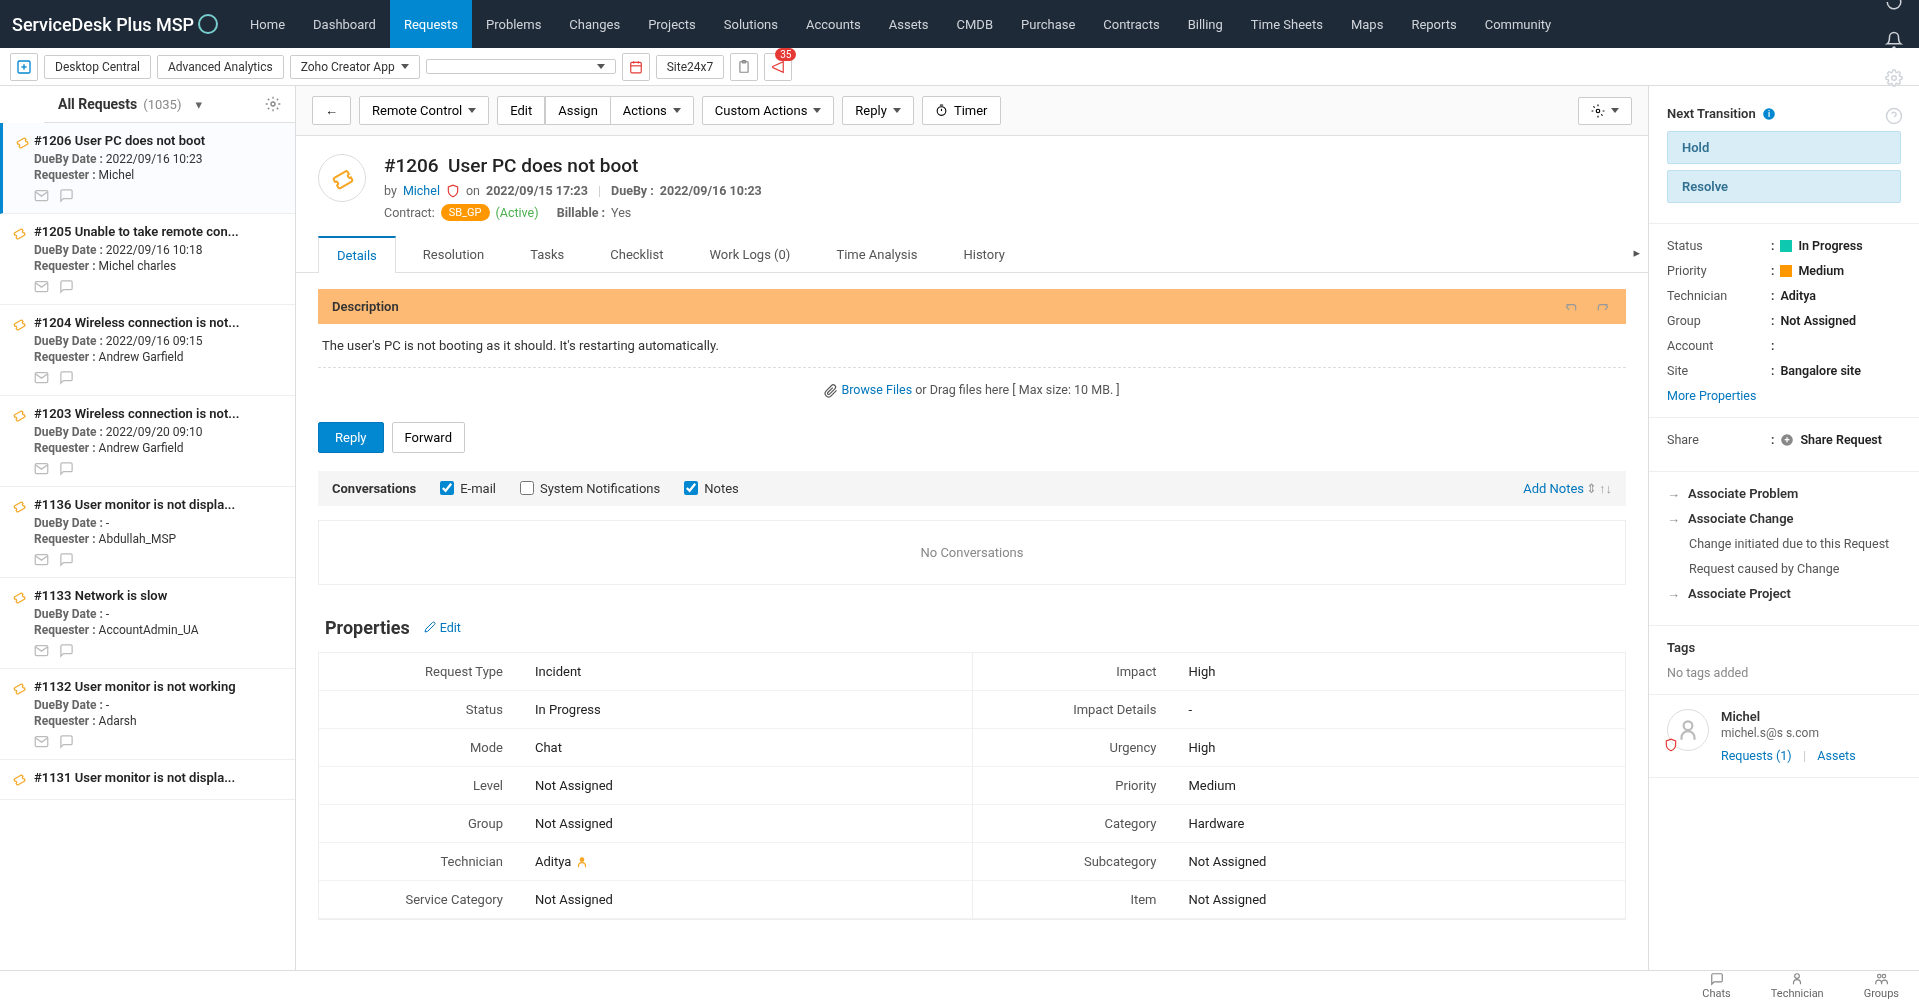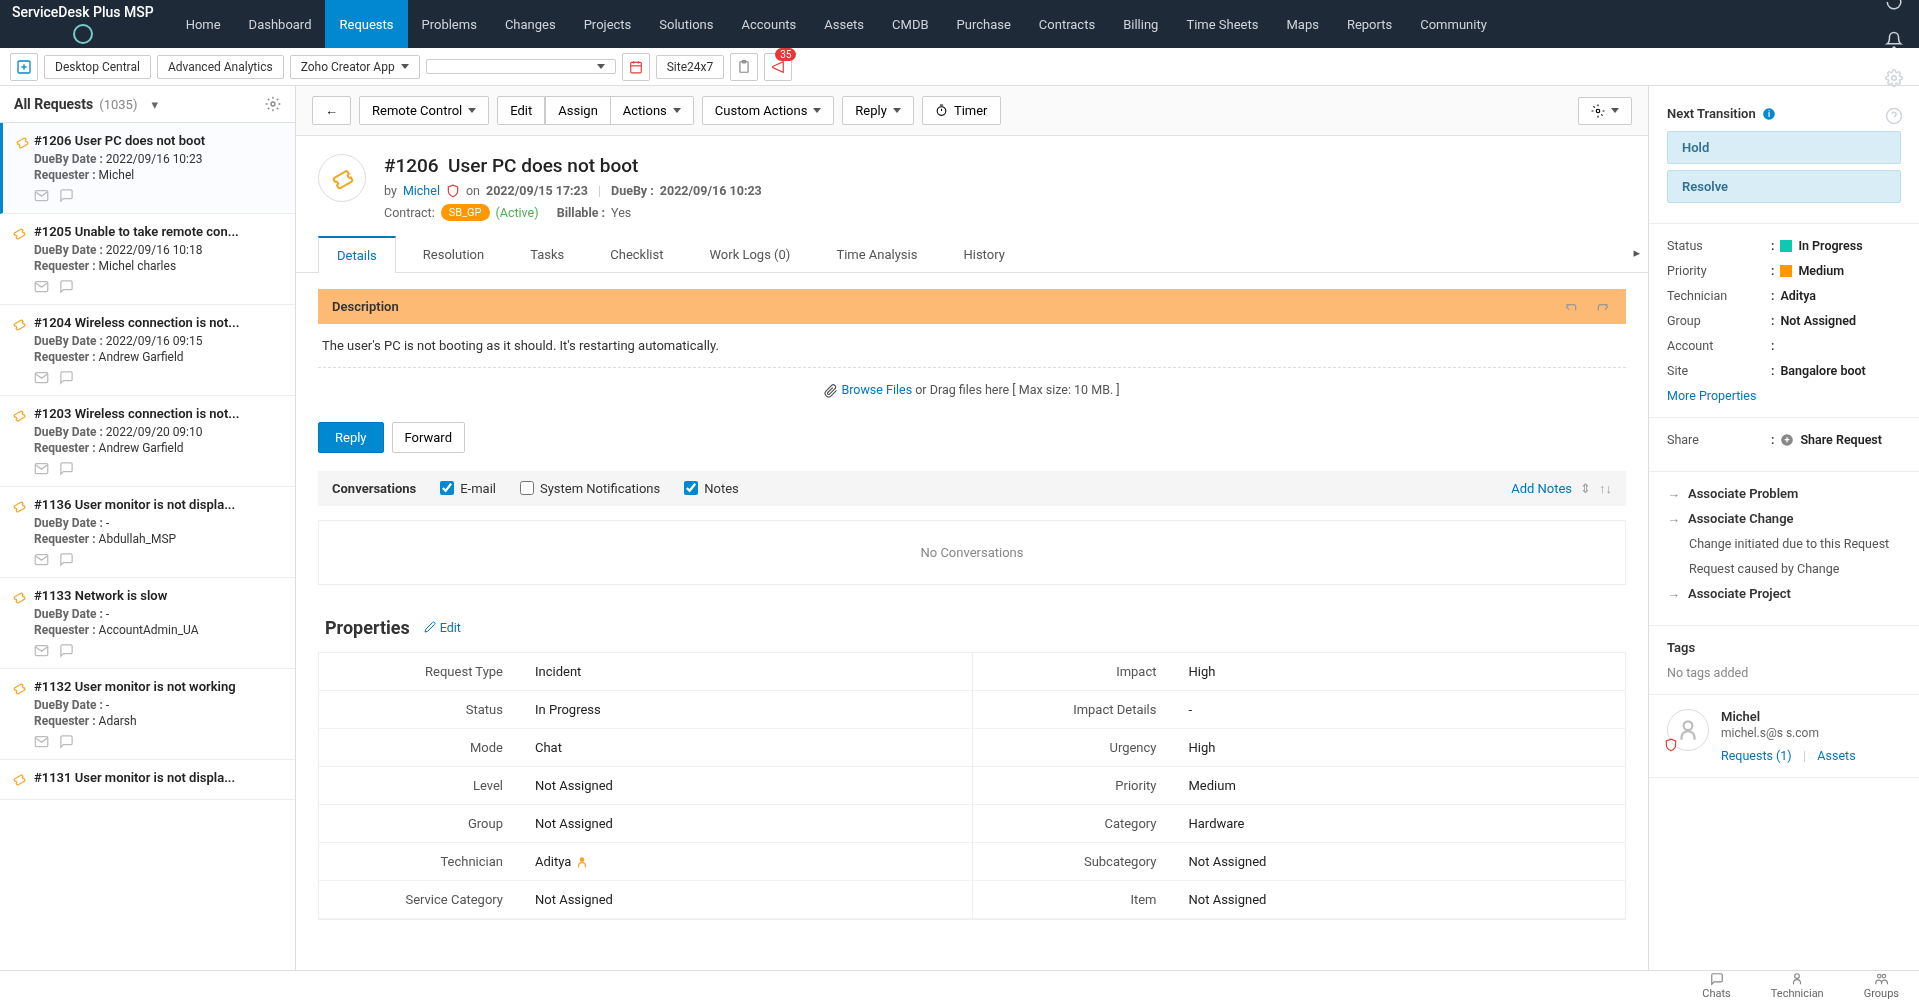--- a/index.html
+++ b/index.html
@@ -1,20 +1,20 @@
 <!DOCTYPE html>
 <html><head>
 <meta charset="utf-8">
 <style>
 * { box-sizing: border-box; margin: 0; padding: 0; font-family: -apple-system, BlinkMacSystemFont, "Segoe UI", Roboto, Arial, sans-serif; }
 body { background: #f4f4f4; font-size: 13px; color: #333; overflow: hidden; width: 1919px; height: 1000px; }
 
 
 .topnav { background: #1e2a38; height: 48px; display: flex; align-items: center; padding: 0 12px; color: #d0d4da; }
-.brand { font-size: 14px; font-weight: 500; color: #fff; display: flex; align-items: center; gap: 4px; margin-right: 18px; white-space: nowrap; flex-direction: column; }
+.brand { font-size: 18px; font-weight: 500; color: #fff; display: flex; align-items: center; gap: 4px; margin-right: 18px; white-space: nowrap; }
 .brand-swirl { width: 20px; height: 20px; border: 2px solid #7cc; border-radius: 50%; display: inline-block; }
 .nav-items { display: flex; align-items: center; height: 100%; }
 .nav-item { padding: 0 14px; height: 48px; display: flex; align-items: center; color: #d0d4da; font-size: 13px; cursor: pointer; }
 .nav-item.active { background: #0288d1; color: #fff; }
 .nav-right { margin-left: auto; display: flex; align-items: center; gap: 18px; flex-direction: column; }
 .nav-right .icn { width: 20px; height: 20px; display: flex; align-items: center; justify-content: center; color: #d0d4da; cursor: pointer; position: relative; }
 .badge-red { position: absolute; top: -6px; left: 10px; background: #e53935; color: #fff; font-size: 10px; padding: 1px 5px; border-radius: 8px; }
 .avatar-circle { width: 26px; height: 26px; border: 2px solid #9aa; border-radius: 50%; }
 
 
@@ -22,21 +22,21 @@
 .chip { border: 1px solid #ccc; padding: 4px 10px; border-radius: 2px; background: #fff; cursor: pointer; display: flex; align-items: center; gap: 6px; }
 .icon-btn { width: 28px; height: 28px; border: 1px solid #ccc; border-radius: 2px; display: flex; align-items: center; justify-content: center; cursor: pointer; position: relative; }
 
 
 .main { display: flex; height: calc(1000px - 48px - 38px - 30px); }
 .leftpane { width: 296px; border-right: 1px solid #ddd; background: #fff; display: flex; flex-direction: column; }
 .centerpane { flex: 1; overflow-y: auto; background: #fff; border-right: 1px solid #ddd; position: relative; }
 .rightpane { width: 270px; background: #fff; overflow-y: auto; }
 
 
-.lhead { display: flex; align-items: center; padding: 10px 14px; border-bottom: 1px solid #e0e0e0; }
+.lhead { display: flex; align-items: center; padding: 10px 14px; border-bottom: 1px solid #e0e0e0; margin-left: 44px; }
 .lhead b { font-size: 14px; }
 .lhead .cnt { color: #888; margin-left: 6px; }
 .lhead .chev { margin-left: 14px; color: #666; }
 .lhead .gear { margin-left: auto; color: #888; cursor: pointer; }
 .litem { border-bottom: 1px solid #eee; padding: 10px 14px 10px 34px; position: relative; cursor: pointer; }
 .litem.active { border-left: 3px solid #0288d1; padding-left: 31px; background: #fafcff; }
 .litem .tag-icon { position: absolute; left: 12px; top: 12px; width: 14px; height: 14px; }
 .litem .ttl { font-weight: 600; color: #222; font-size: 13px; margin-bottom: 4px; white-space: nowrap; overflow: hidden; text-overflow: ellipsis; }
 .litem .meta { font-size: 12px; color: #666; margin-bottom: 2px; }
 .litem .meta .k { color: #666; font-weight: bold; }
@@ -74,21 +74,21 @@
 .section-head { background: #fdba74; padding: 10px 14px; font-weight: 600; font-size: 13px; display: flex; align-items: flex-end; }
 .section-head .hact { margin-left: auto; display: flex; gap: 14px; color: #999; }
 .desc-text { padding: 14px 4px; font-size: 13px; color: #333; border-bottom: 1px dashed #ddd; }
 .dropzone { text-align: center; padding: 14px; font-size: 12.5px; color: #555; }
 .dropzone a { color: #0277bd; text-decoration: none; }
 .actions-row { padding: 10px 0 18px; display: flex; gap: 8px; }
 .btn-primary { background: #0288d1; color: #fff; border: 1px solid #0277bd; padding: 7px 16px; font-size: 13px; cursor: pointer; border-radius: 2px; }
 
 .conv-bar { background: #f5f5f5; padding: 10px 14px; display: flex; align-items: center; gap: 24px; font-size: 13px; }
 .conv-bar label { display: flex; align-items: center; gap: 6px; cursor: pointer; }
-.conv-bar .right { margin-left: auto; display: flex; align-items: flex-start; gap: 8px; }
+.conv-bar .right { margin-left: auto; display: flex; align-items: flex-start; gap: 2px; }
 .conv-bar .right a { color: #0277bd; text-decoration: none; }
 .empty-conv { text-align: center; padding: 24px; color: #888; font-size: 13px; border: 1px solid #eee; margin: 14px 0 24px; }
 
 .props-head { display: flex; align-items: center; gap: 14px; padding: 8px 0 14px; }
 .props-head b { font-size: 18px; padding-left: 7px; }
 .props-head a { color: #0277bd; text-decoration: none; font-size: 12.5px; display: flex; align-items: center; gap: 4px; }
 
 .props-table { display: flex; border: 1px solid #eee; }
 .props-col { flex: 1; }
 .props-col:first-child { border-right: 1px solid #eee; }
@@ -666,21 +666,21 @@
           <span class="k">Group</span>
           <span class="colon">:</span>
           <span class="v">Not Assigned</span>
         </div><div class="kv">
           <span class="k">Account</span>
           <span class="colon">:</span>
           <span class="v"> </span>
         </div><div class="kv">
           <span class="k">Site</span>
           <span class="colon">:</span>
-          <span class="v">Bangalore boot</span>
+          <span class="v">Bangalore site</span>
         </div><a href="#" class="link">More Properties</a></div>
     <div class="rsec">
       <div class="kv">
           <span class="k">Share</span>
           <span class="colon">:</span>
           <span class="v">
             <svg width="14" height="14" viewBox="0 0 24 24" fill="#888">
               <circle cx="12" cy="12" r="10"></circle>
               <text x="12" y="17" text-anchor="middle" fill="#fff" font-size="16">+</text>
             </svg>

